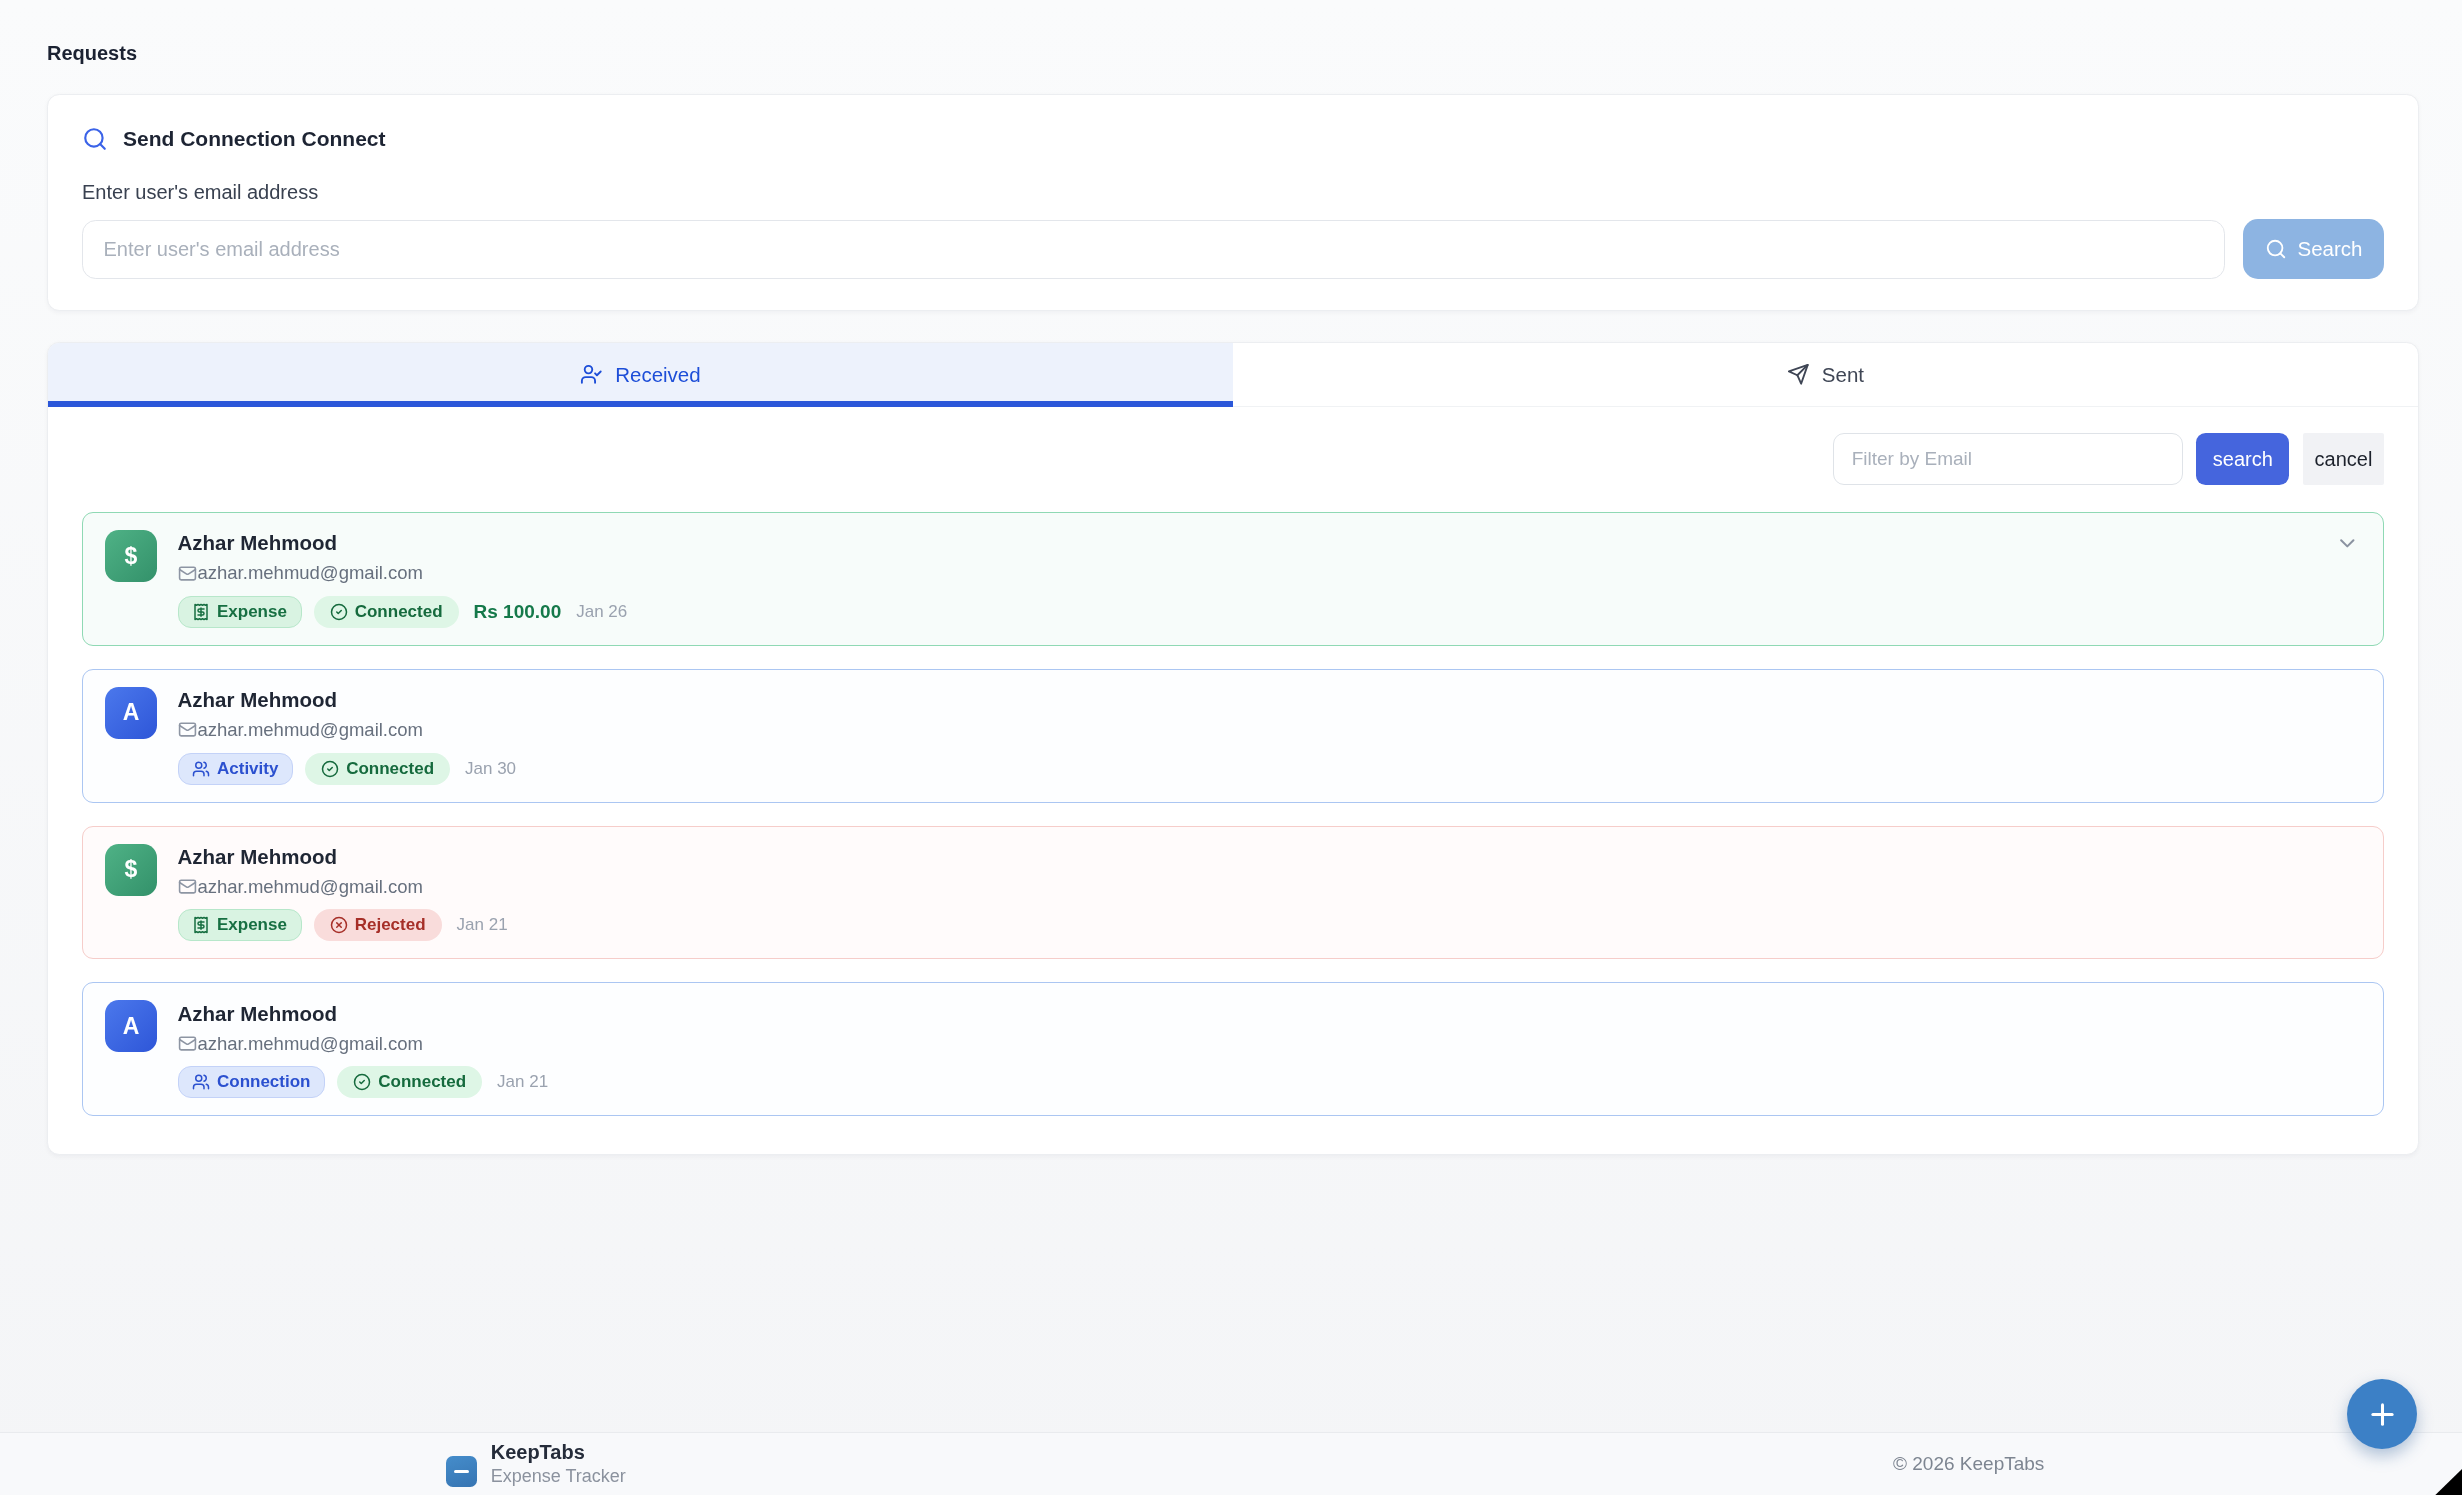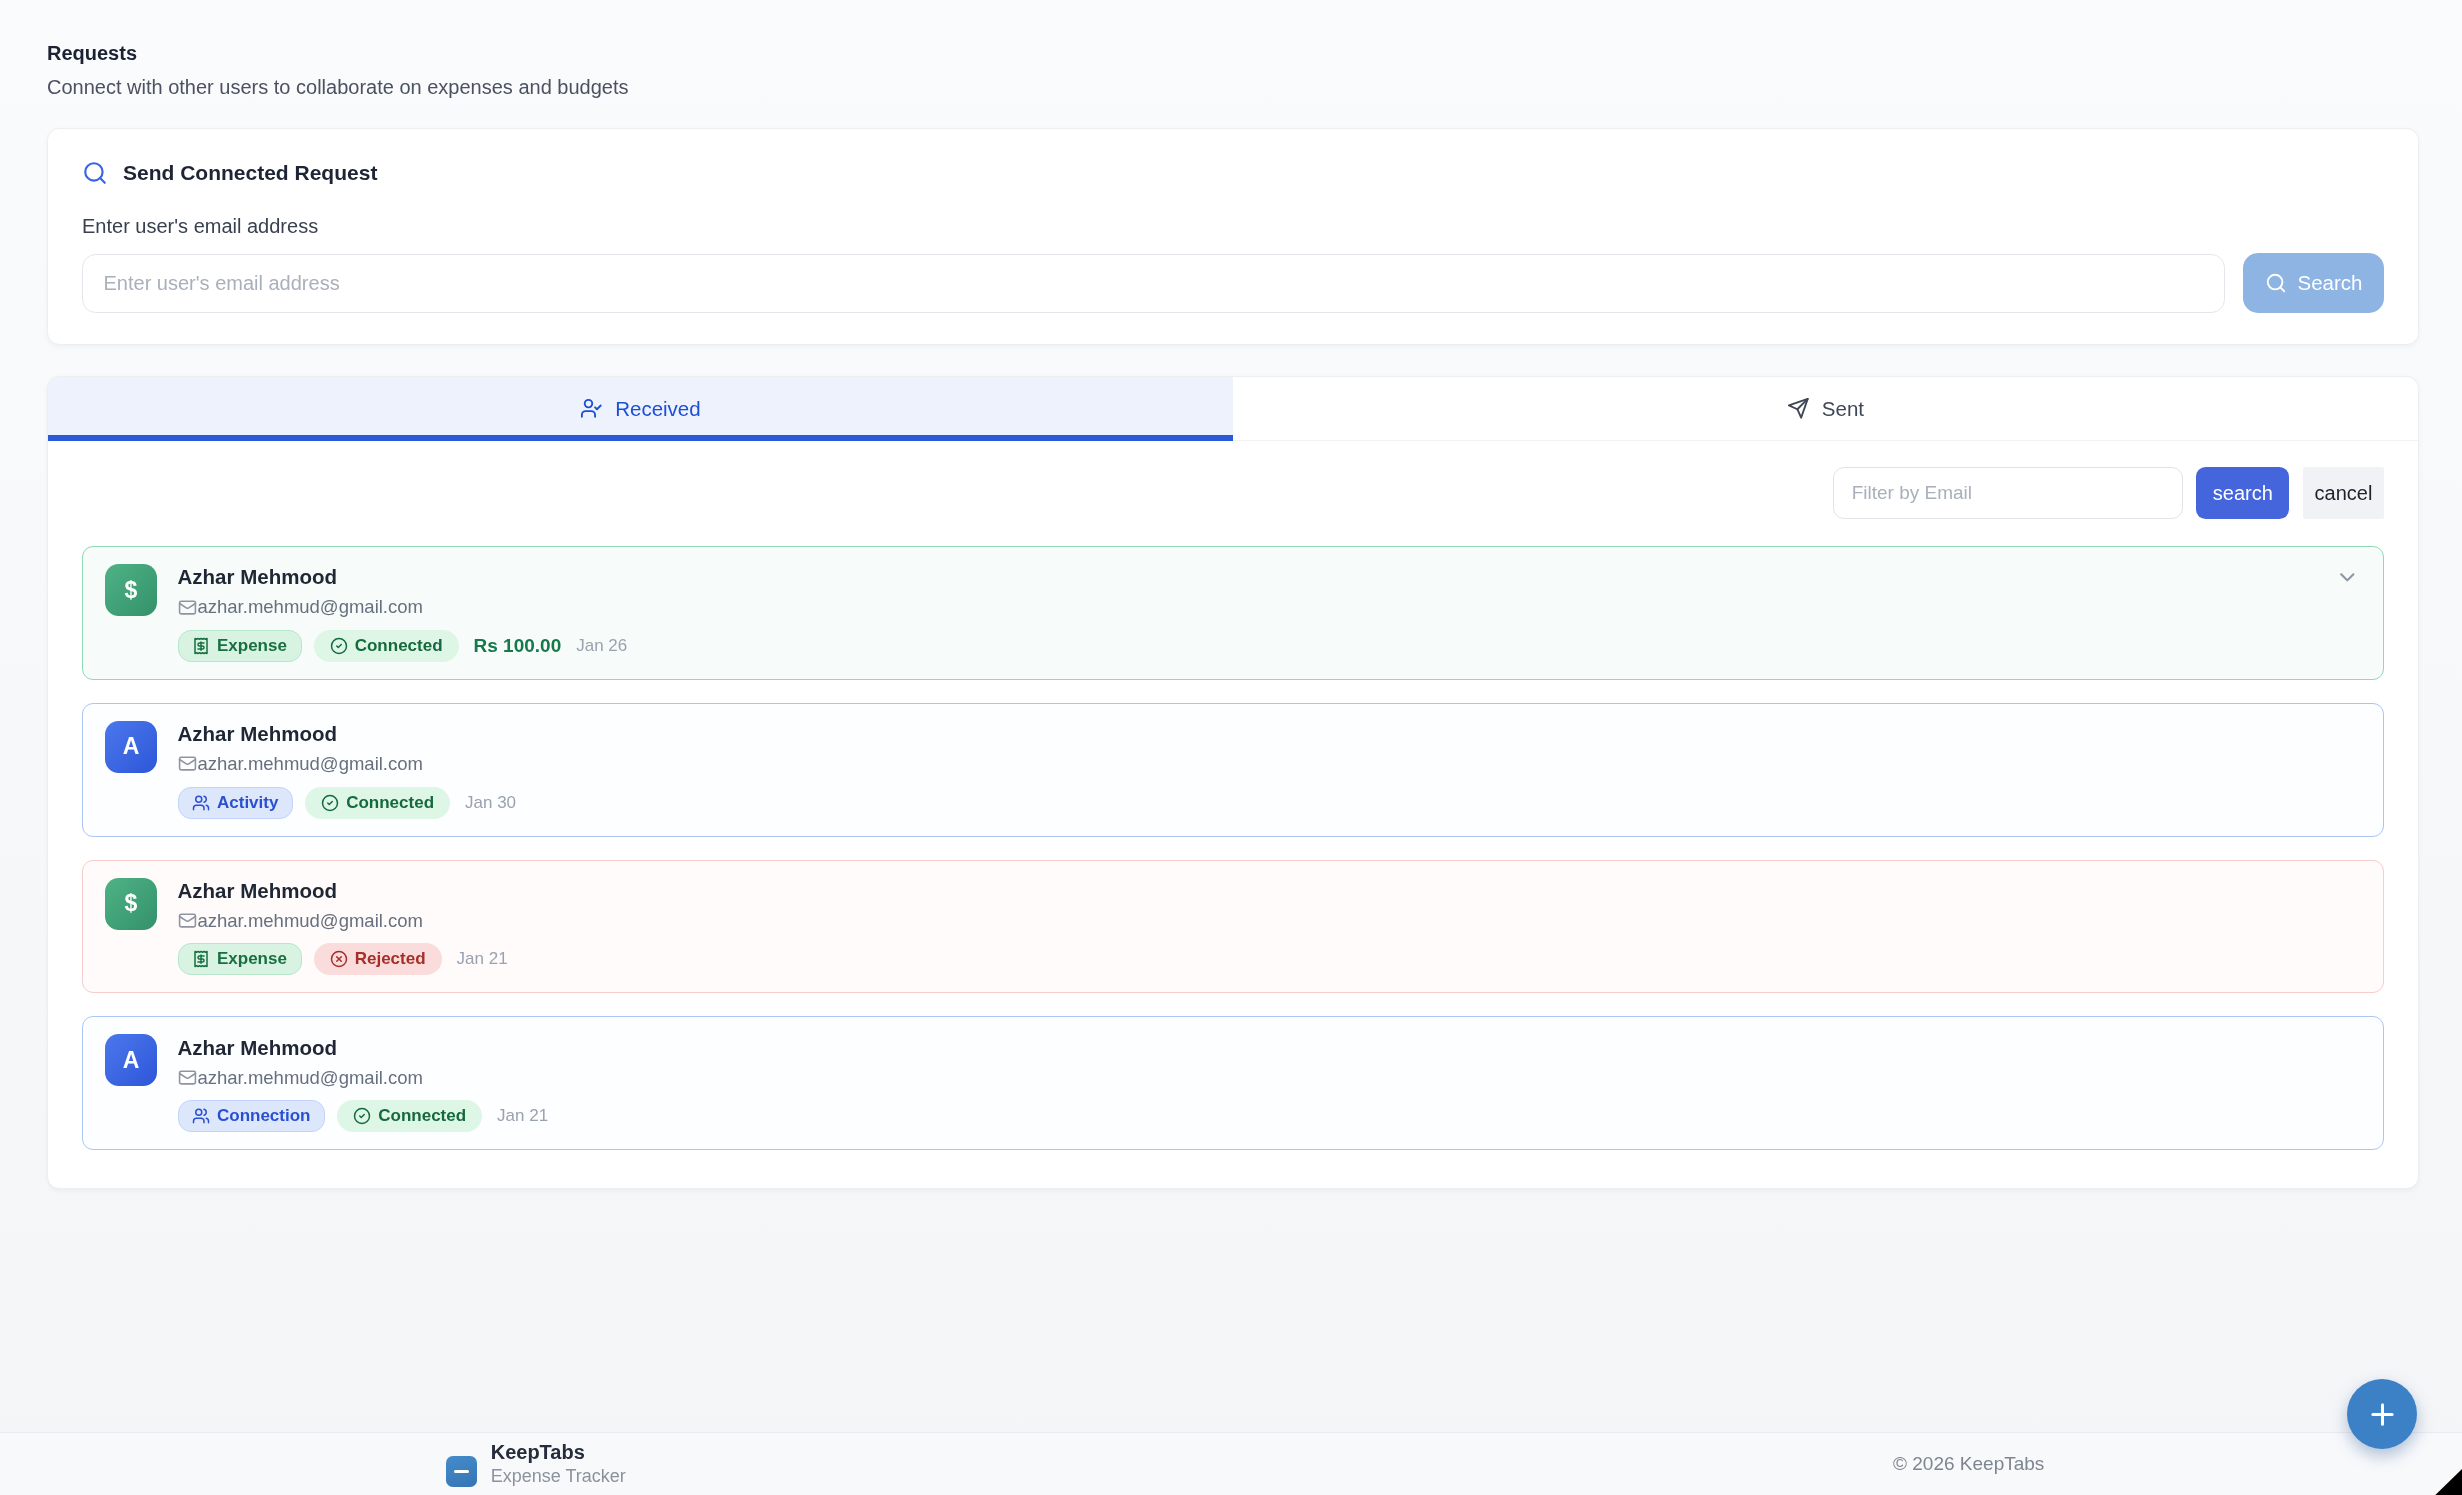--- a/index.html
+++ b/index.html
@@ -141,29 +141,28 @@
   .cursor {
     position: absolute; right: 0; bottom: 0; width: 31px; height: 26px;
     background: #000; clip-path: polygon(100% 0, 14% 100%, 100% 100%);
   }
 </style>
 </head>
 <body>
 
 <div class="page">
   <h1 class="page-title">Requests</h1>
-  <p class="page-subtitle">Connect with other users to collaborate on expenses and budgets</p>
 
   <section class="card search-card">
     <div class="card-header">
       <svg viewBox="0 0 24 24" fill="none" stroke="currentColor" stroke-width="2" stroke-linecap="round" stroke-linejoin="round">
           <circle cx="11" cy="11" r="8"></circle>
           <path d="m21 21-4.3-4.3"></path>
         </svg>
-      <h2>Send Connected Request</h2>
+      <h2>Send Connection Connect</h2>
     </div>
     <div class="field-label">Enter user's email address</div>
     <div class="input-row">
       <input class="email-input" type="text" placeholder="Enter user's email address" style="">
       <button class="search-btn">
         <svg viewBox="0 0 24 24" fill="none" stroke="currentColor" stroke-width="2" stroke-linecap="round" stroke-linejoin="round">
             <circle cx="11" cy="11" r="8"></circle>
             <path d="m21 21-4.3-4.3"></path>
           </svg>
         <span>Search</span>

